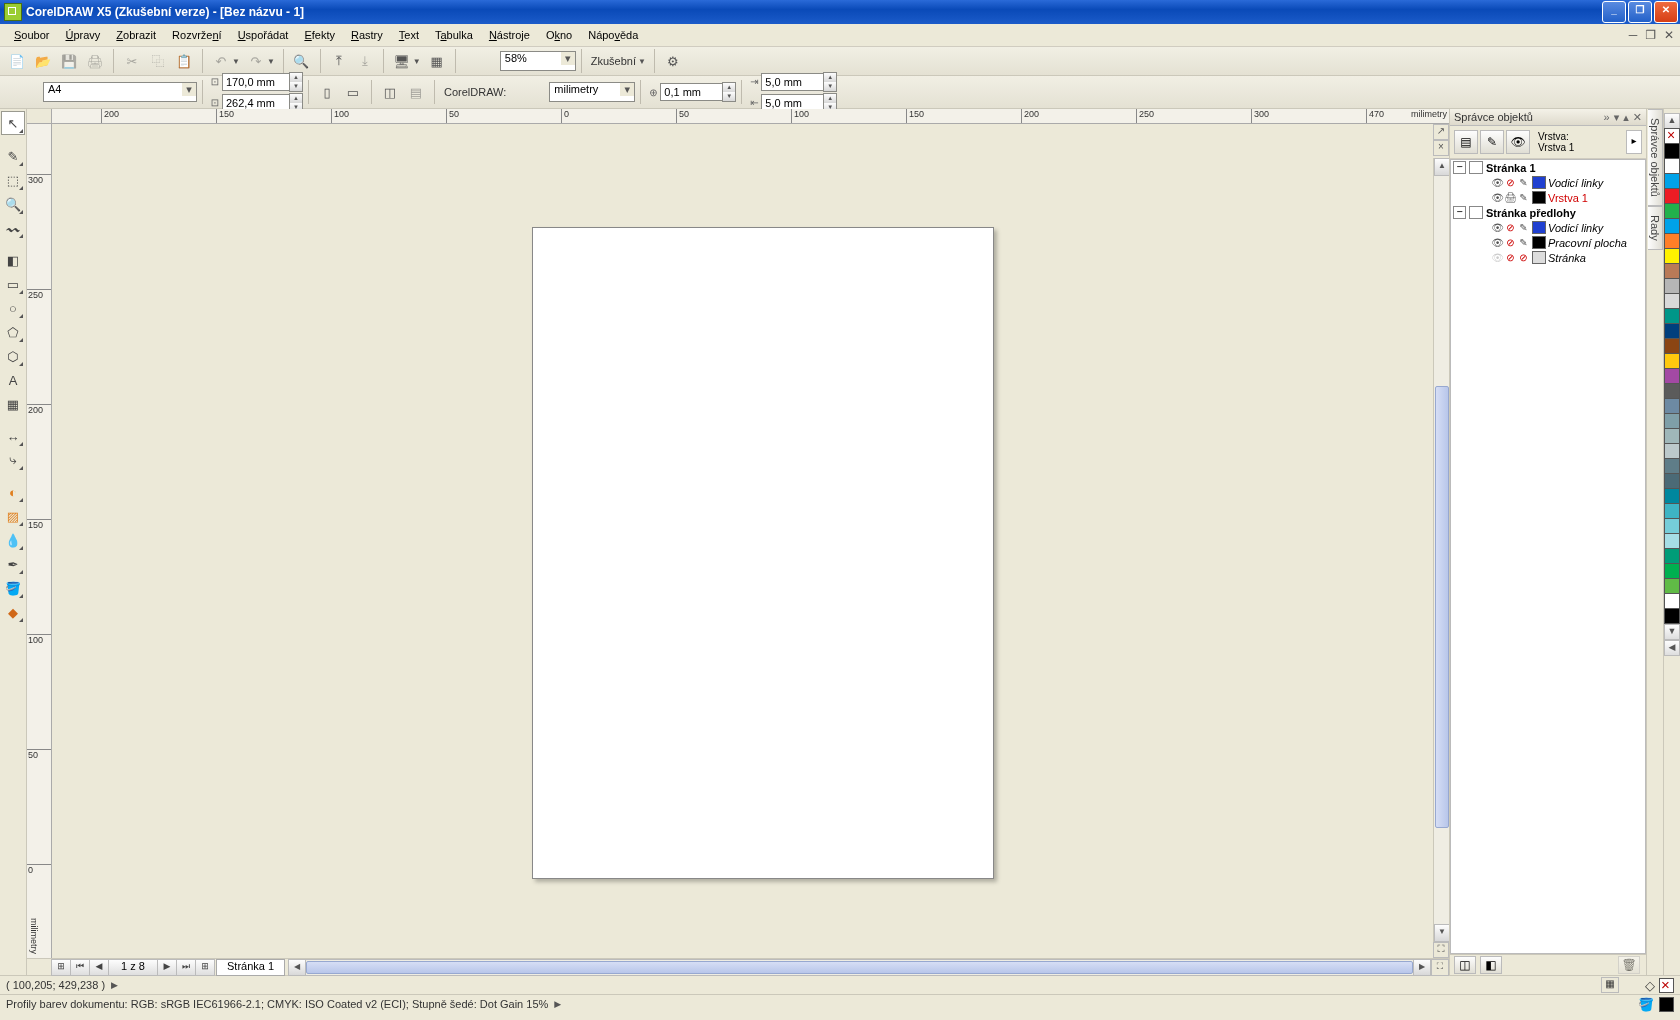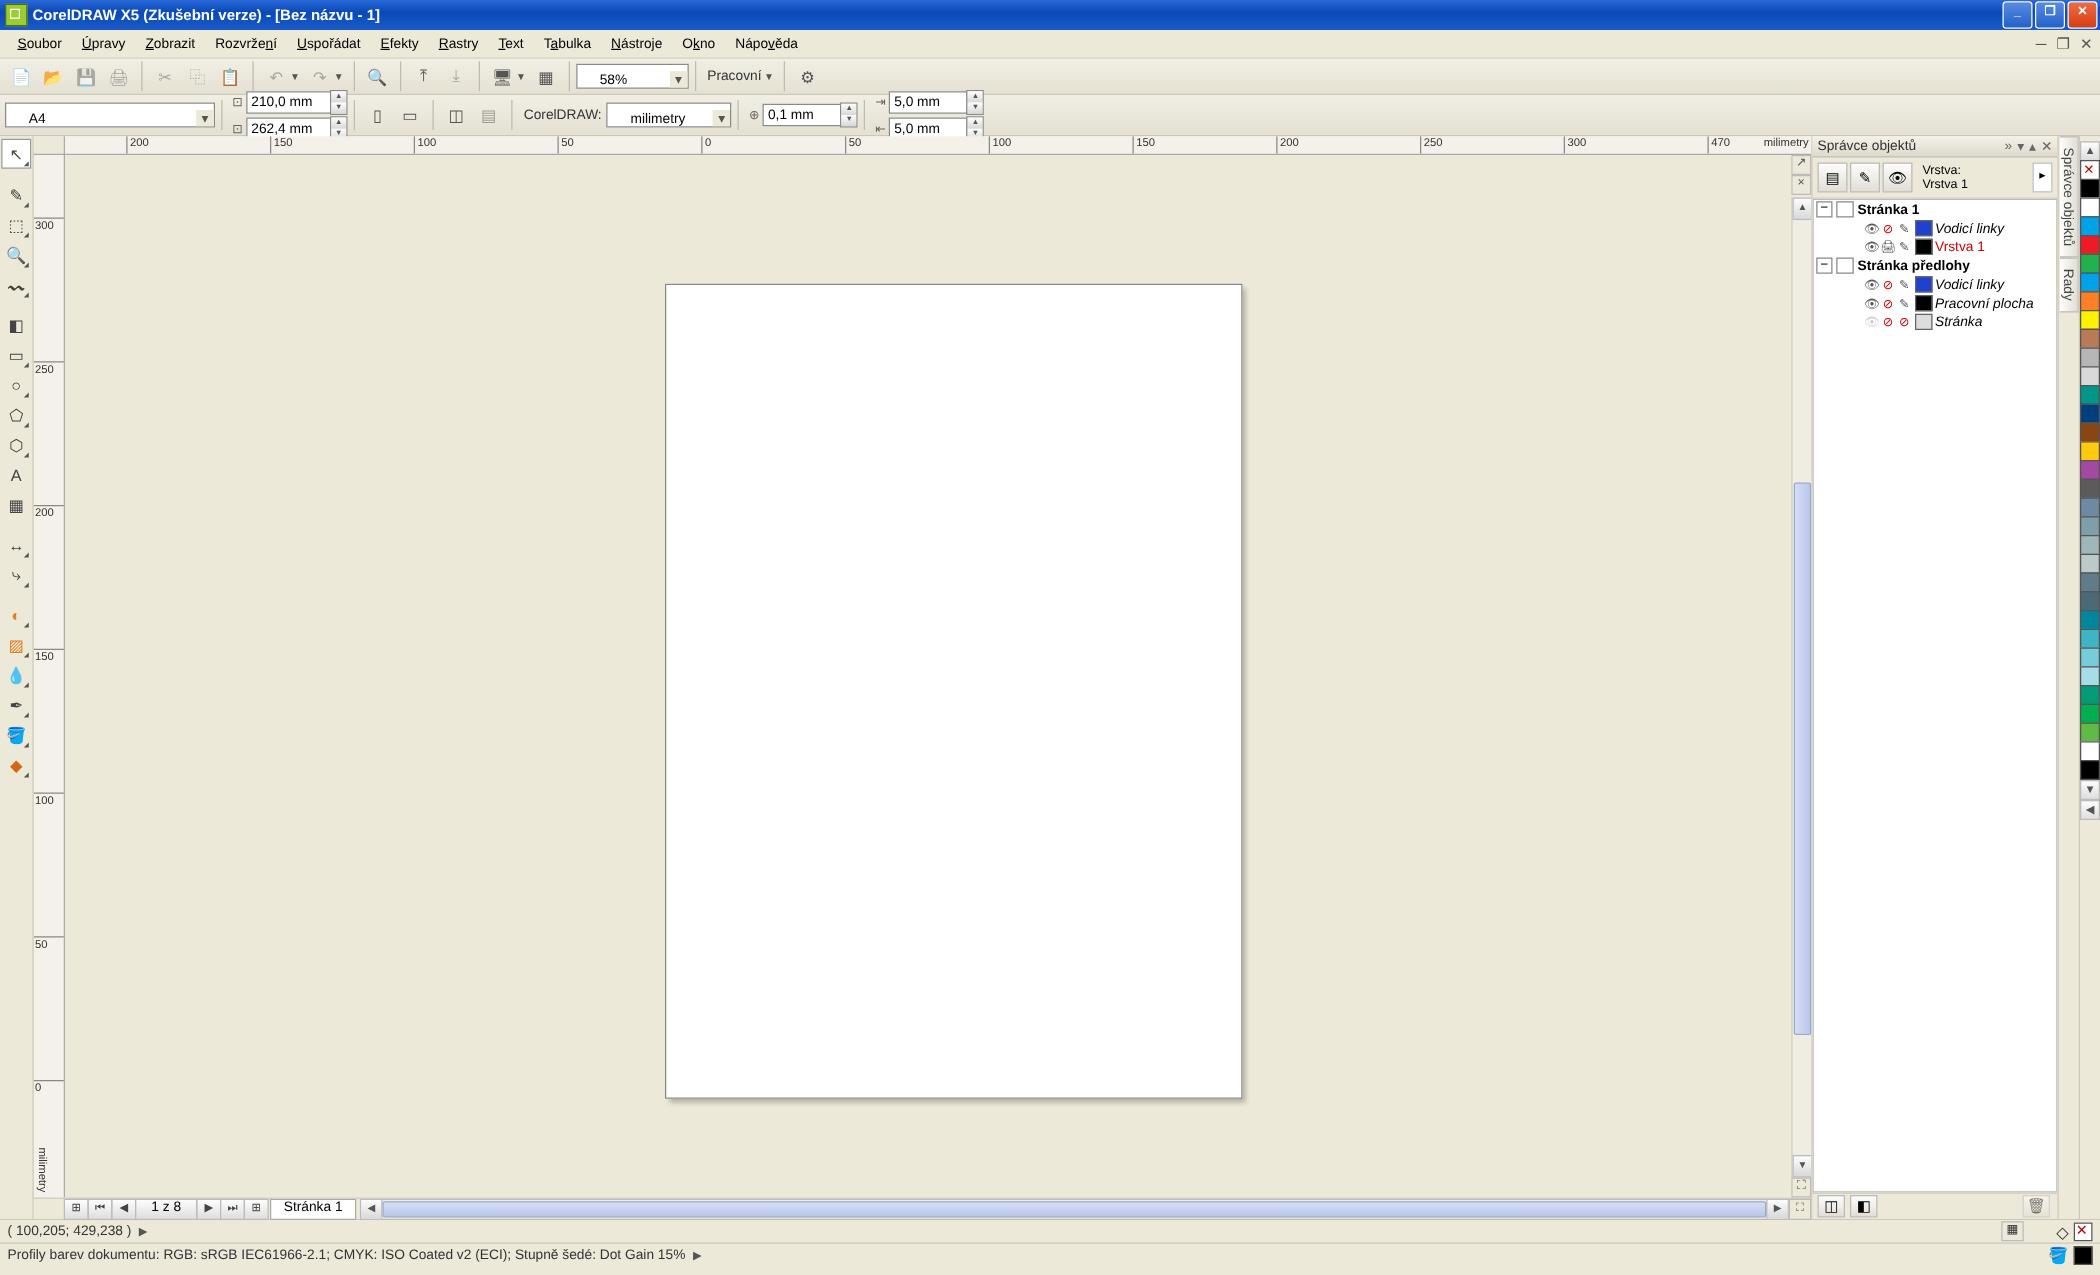--- a/index.html
+++ b/index.html
@@ -13,21 +13,21 @@
 .winbtn.close{background:linear-gradient(#ef6b3e,#d63e15);}
 
 .menubar{height:22px;background:#ece9d8;display:flex;align-items:center;padding-left:6px;border-bottom:1px solid #d0ccc0;}
 .menubar .mitem{padding:2px 8px;}
 .menubar .u{text-decoration:underline;}
 .menubar .docbtns{margin-left:auto;display:flex;align-items:center;padding-right:6px;color:#555;font-size:12px;gap:8px;}
 
 .toolbar{height:28px;background:linear-gradient(#f1efe4,#e4e1d3);border-bottom:1px solid #cbc8ba;display:flex;align-items:center;padding:0 4px;}
 .tb-btn{width:22px;height:22px;border:1px solid transparent;border-radius:2px;display:flex;align-items:center;justify-content:center;margin:0 1px;color:#555;font-size:13px;}
 .tb-arrow{font-size:8px;color:#555;margin-left:-2px;margin-right:3px;}
-.tb-combo{height:18px;border:1px solid #8b8b86;background:#fff;display:flex;align-items:flex-end;padding-left:18px;font-size:11px;}
+.tb-combo{height:18px;border:1px solid #8b8b86;background:#fff;display:flex;align-items:flex-start;padding-left:4px;font-size:11px;margin-left:39px;}
 .tb-combo .dd{width:14px;text-align:center;color:#555;background:#ece9d8;}
 .tb-label{padding:0 4px;color:#333;}
 .propbar{height:32px;background:linear-gradient(#f1efe4,#e4e1d3);border-bottom:1px solid #cbc8ba;display:flex;align-items:center;padding:0 4px;}
 .inputbox{height:16px;border:1px solid #8b8b86;background:#fff;padding:0 3px;font-size:11px;display:flex;align-items:center;}
 .spinner{width:12px;height:18px;display:flex;flex-direction:column;border:1px solid #8b8b86;margin-left:-1px;}
 .spinner div{flex:1;background:linear-gradient(#fdfdfd,#d8d8d8);font-size:6px;text-align:center;line-height:8px;color:#555;}
 .vsep{width:1px;height:24px;background:#bfbbae;margin:0 5px;}
 .prop-grp{display:flex;flex-direction:column;gap:1px;}
 .prop-row{display:flex;align-items:center;}
 .tiny-icon{width:14px;height:14px;display:inline-flex;align-items:center;justify-content:center;color:#666;font-size:10px;}
@@ -150,38 +150,38 @@
   <div class="tb-btn">🖥</div>
     <span class="tb-arrow">▼</span>
   <div class="tb-btn">▦</div>
   <div class="vsep"></div>
   <div class="tb-combo" style="width:70px">
       <span>58%</span>
       <span style="flex:1"></span>
       <span class="dd">▾</span>
     </div>
   <div class="vsep"></div>
-  <span class="tb-label">Pracovní</span>
+  <span class="tb-label">Zkušební</span>
     <span class="tb-arrow">▼</span>
   <div class="vsep"></div>
   <div class="tb-btn">⚙</div>
 </div>
 
 <div class="propbar">
   <div class="tb-combo" style="width:148px">
       <span>A4</span>
       <span style="flex:1"></span>
       <span class="dd">▾</span>
     </div>
   <div class="vsep"></div>
   <div class="prop-grp">
     <div class="prop-row">
         <span class="tiny-icon">⊡</span>
         <div class="inputbox" style="width:60px">
-          <span>210,0 mm</span>
+          <span>170,0 mm</span>
         </div>
         <div class="spinner">
           <div>▲</div>
           <div>▼</div>
         </div>
       </div>
     <div class="prop-row">
         <span class="tiny-icon">⊡</span>
         <div class="inputbox" style="width:60px">
           <span>262,4 mm</span>

